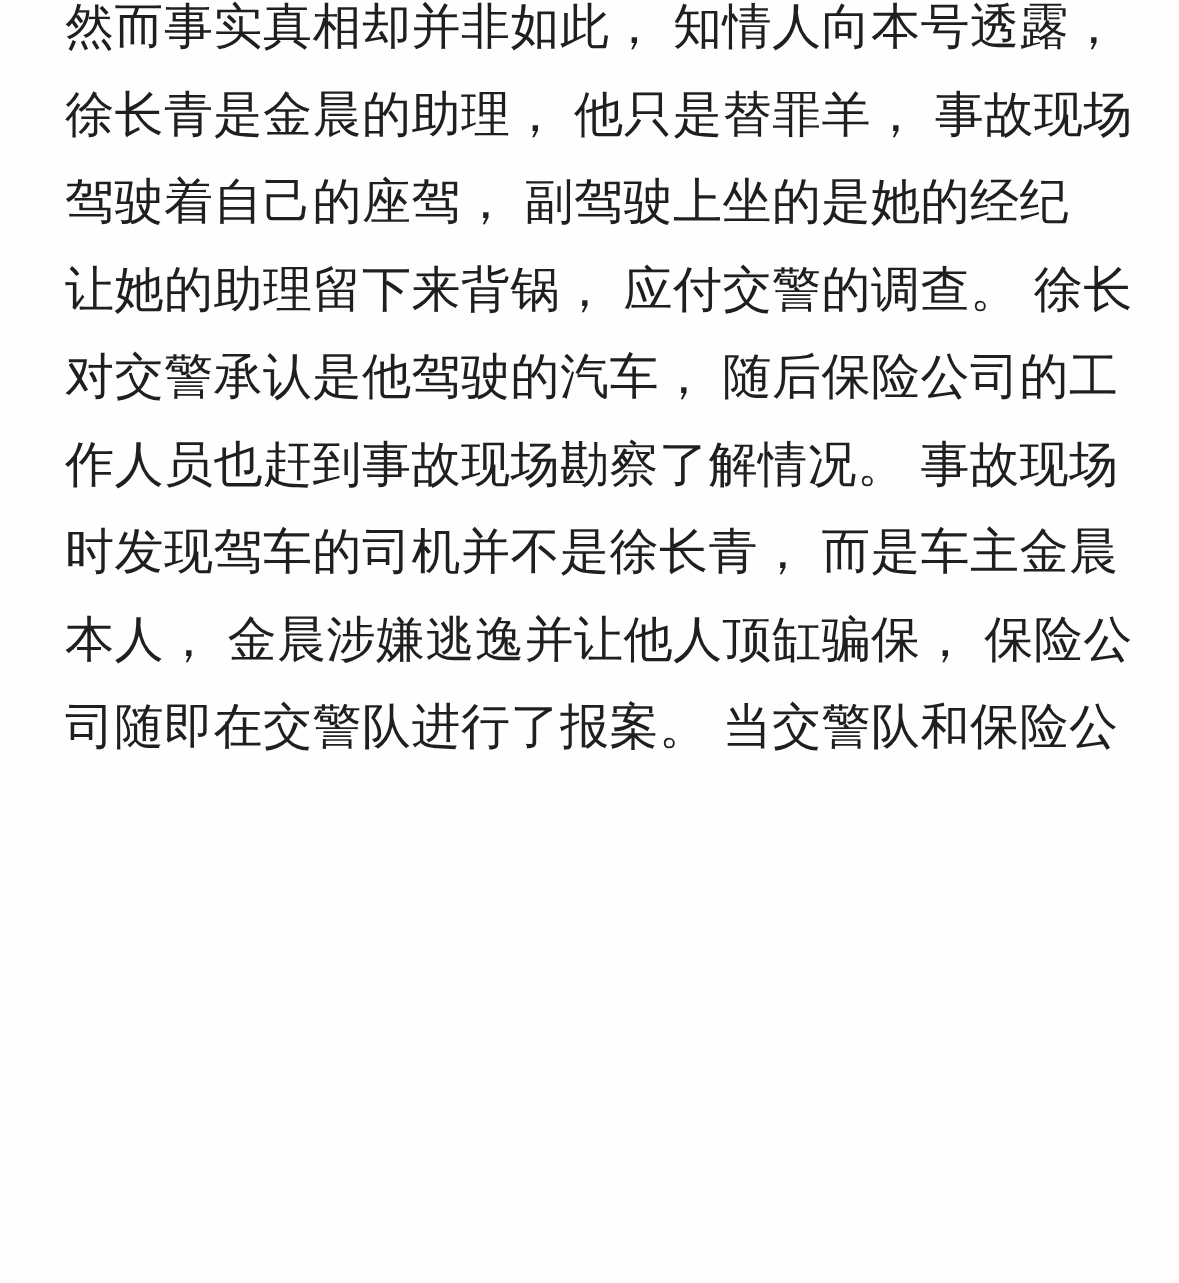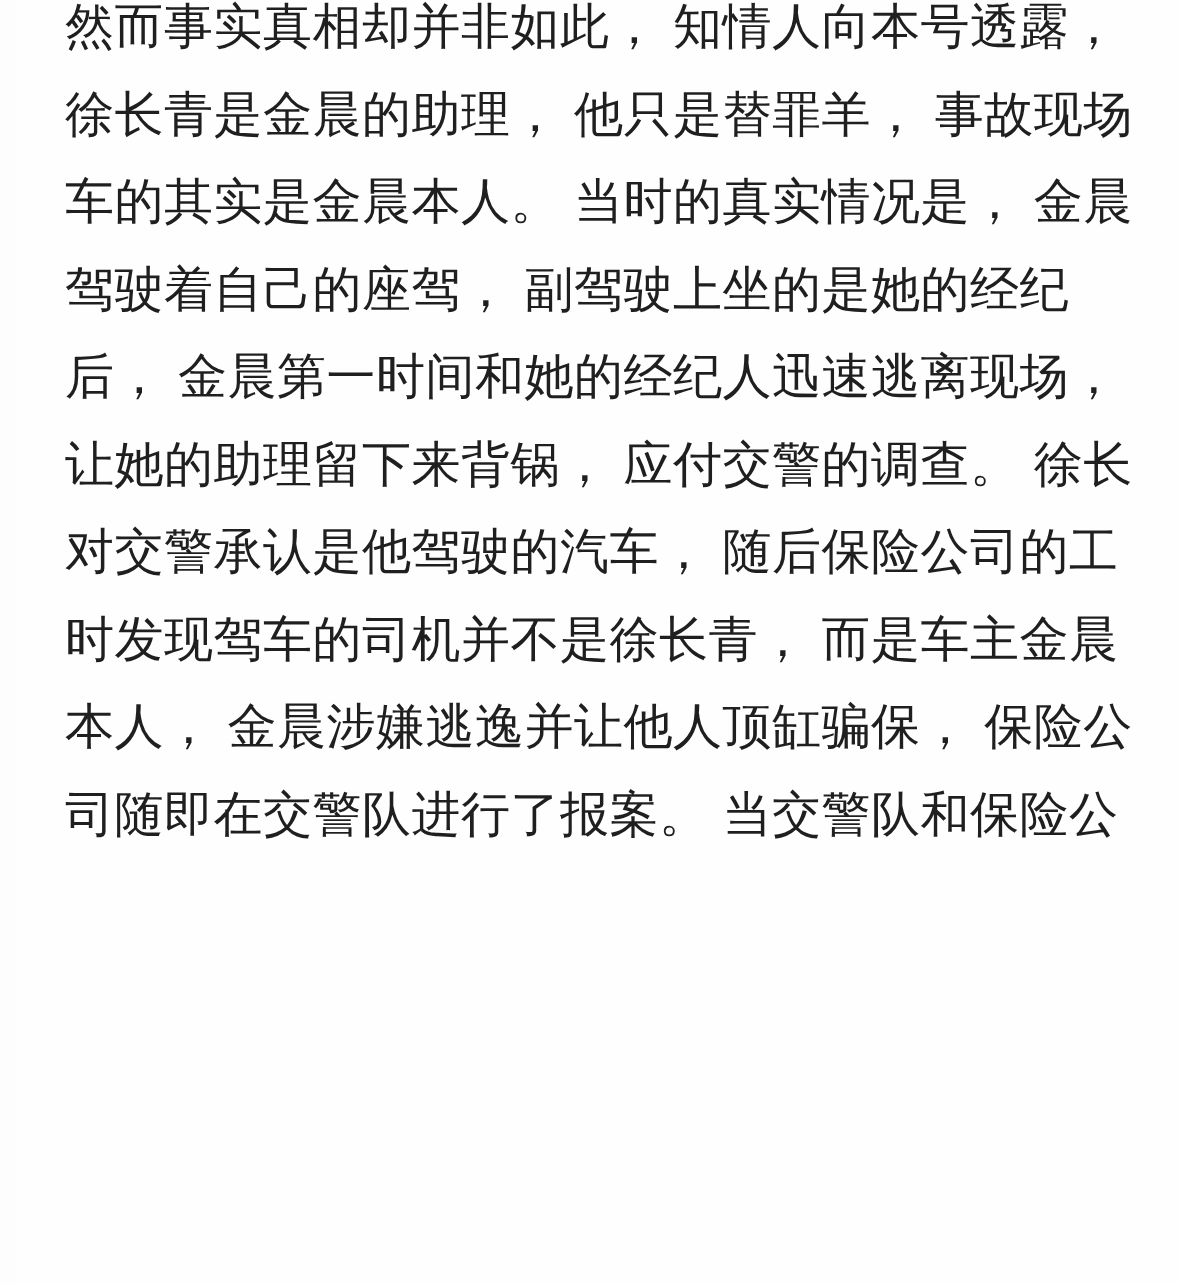--- a/index.html
+++ b/index.html
@@ -40,22 +40,21 @@
     overflow: visible;
   }
 </style>
 </head>
 <body style="background: rgb(253, 253, 253);">
 
 <div class="article-page">
   <div class="article-body" style="color: rgb(31, 31, 31);">
     <div class="text-line">然而事实真相却并非如此， 知情人向本号透露，</div>
     <div class="text-line">徐长青是金晨的助理， 他只是替罪羊， 事故现场</div>
-    <div class="text-line">车的其实是金晨本人。 当时的真实情况是， 金晨</div>
     <div class="text-line">驾驶着自己的座驾， 副驾驶上坐的是她的经纪</div>
-    <div class="text-line">后， 金晨第一时间和她的经纪人迅速逃离现场，</div>
     <div class="text-line">让她的助理留下来背锅， 应付交警的调查。 徐长</div>
     <div class="text-line">对交警承认是他驾驶的汽车， 随后保险公司的工</div>
+    <div class="text-line">作人员也赶到事故现场勘察了解情况。 事故现场</div>
     <div class="text-line">时发现驾车的司机并不是徐长青， 而是车主金晨</div>
     <div class="text-line">本人， 金晨涉嫌逃逸并让他人顶缸骗保， 保险公</div>
     <div class="text-line">司随即在交警队进行了报案。 当交警队和保险公</div>
   </div>
 </div>
 
 </body></html>

